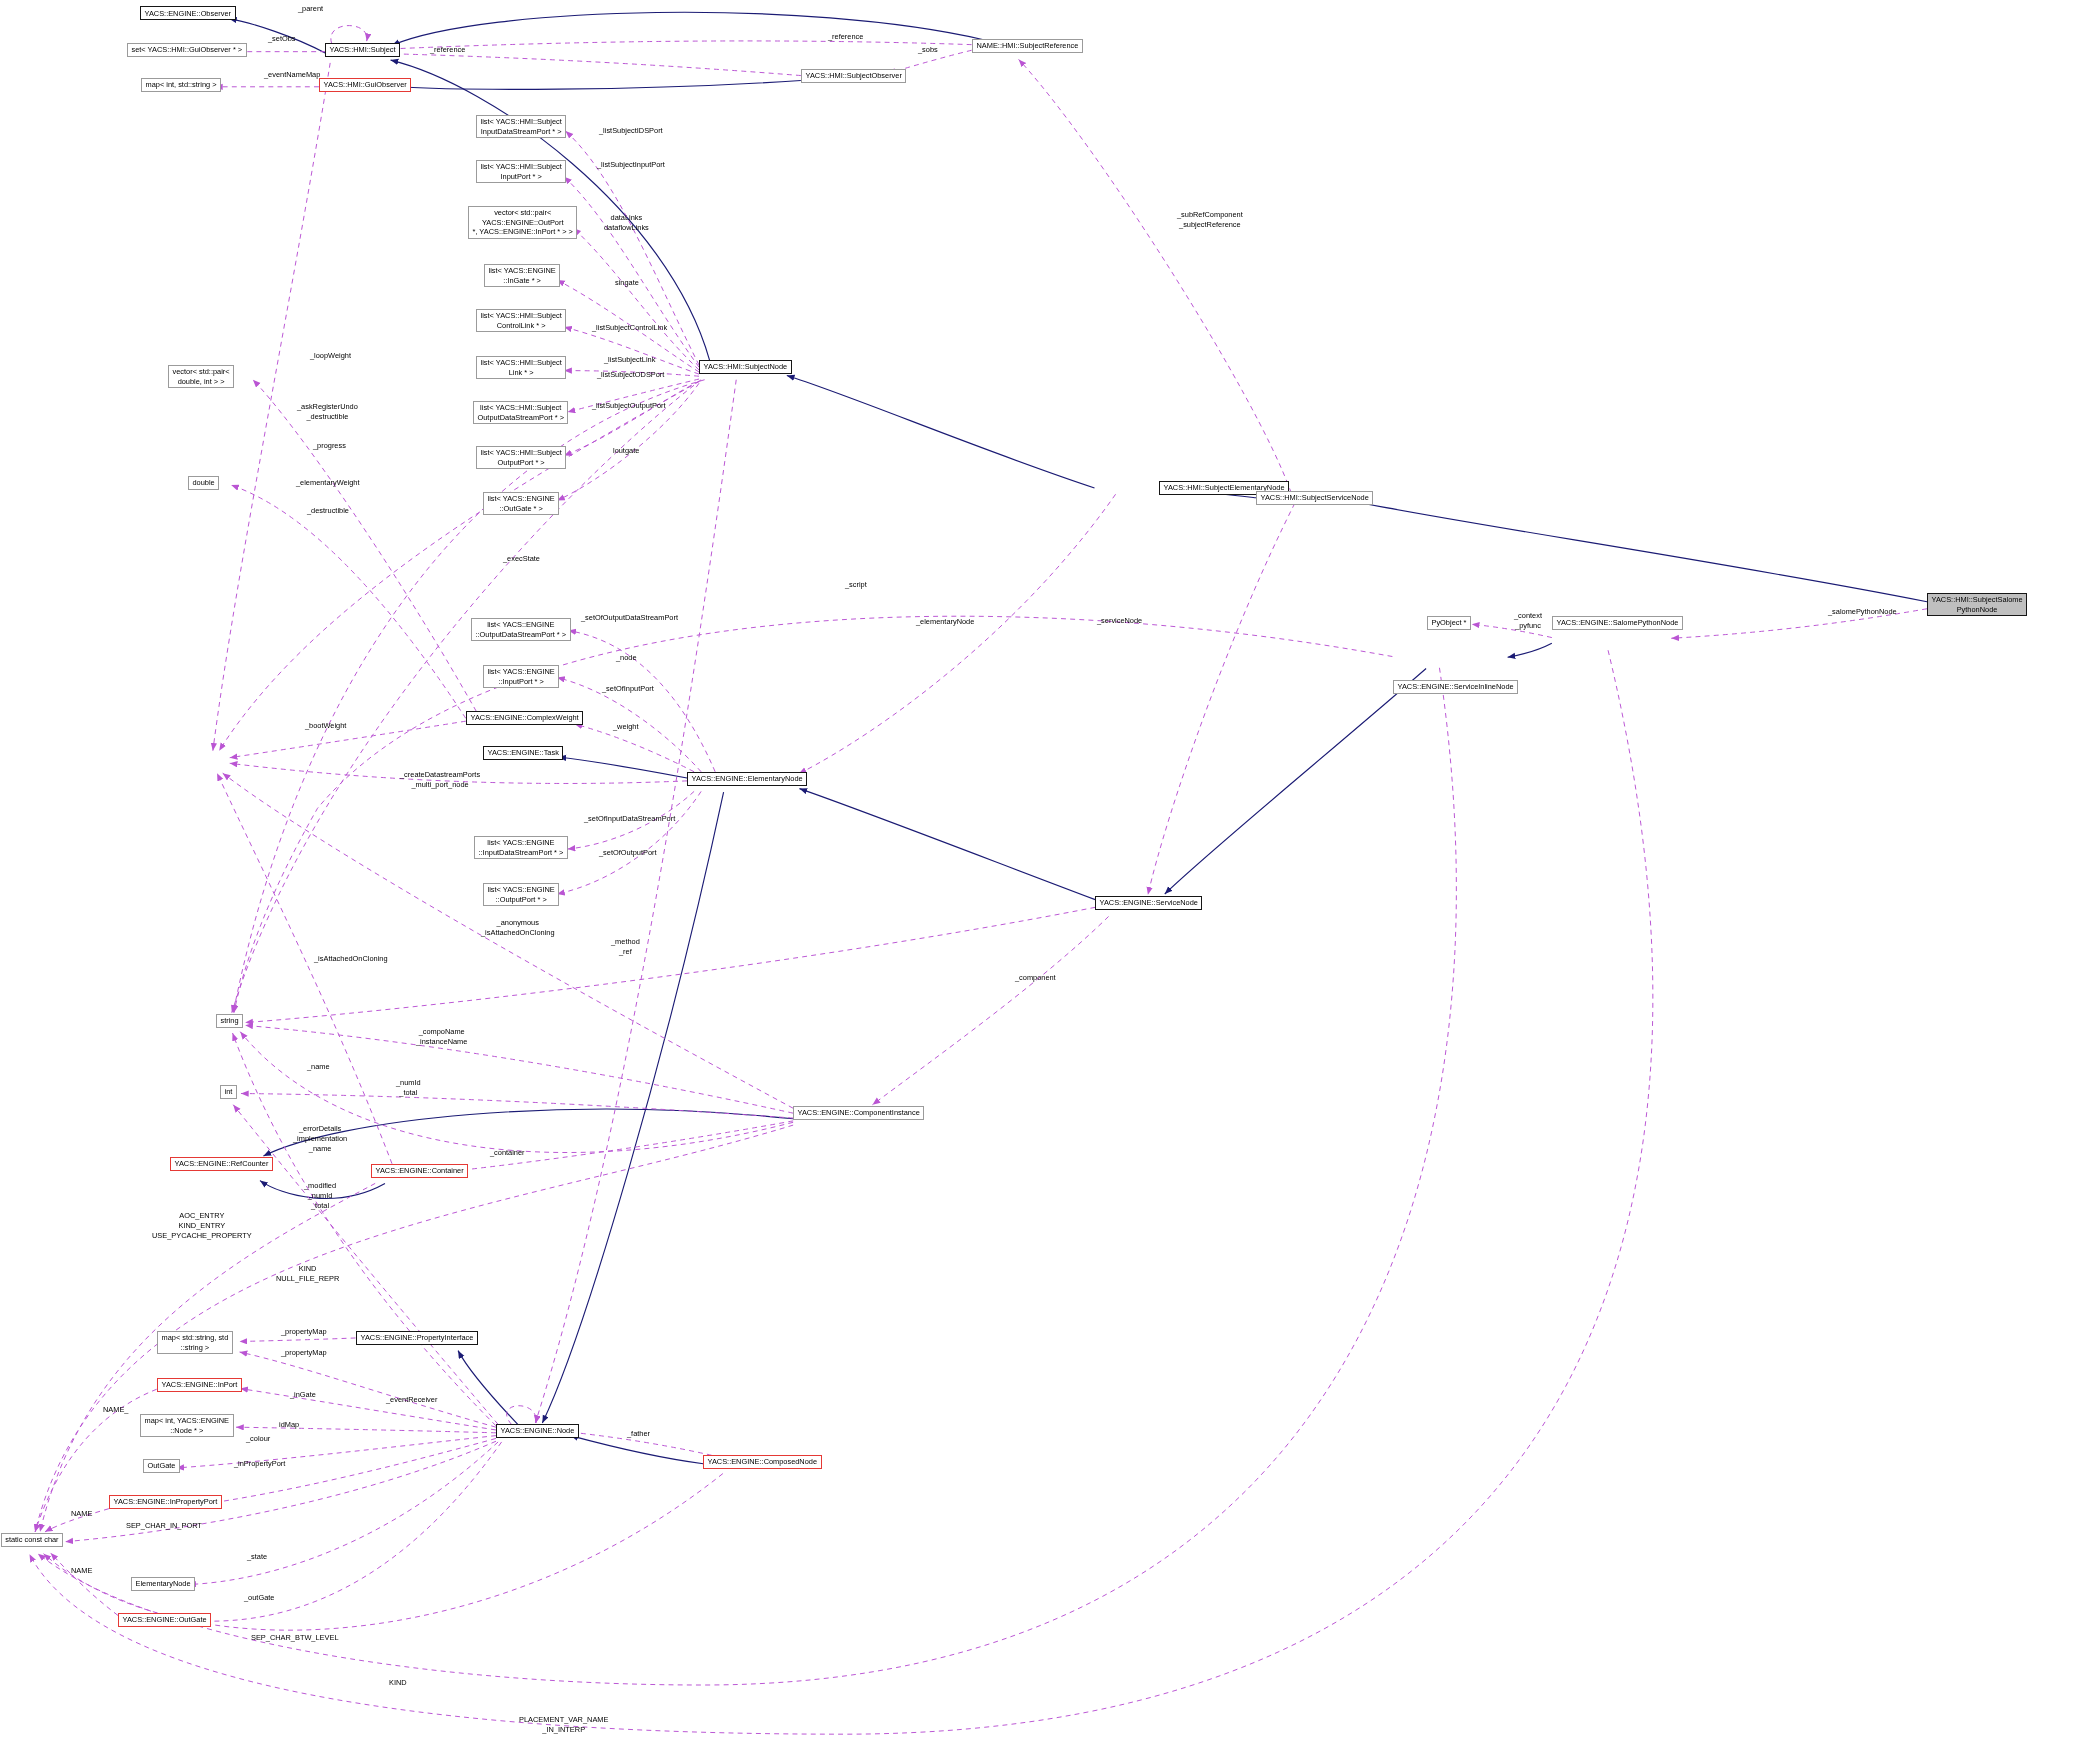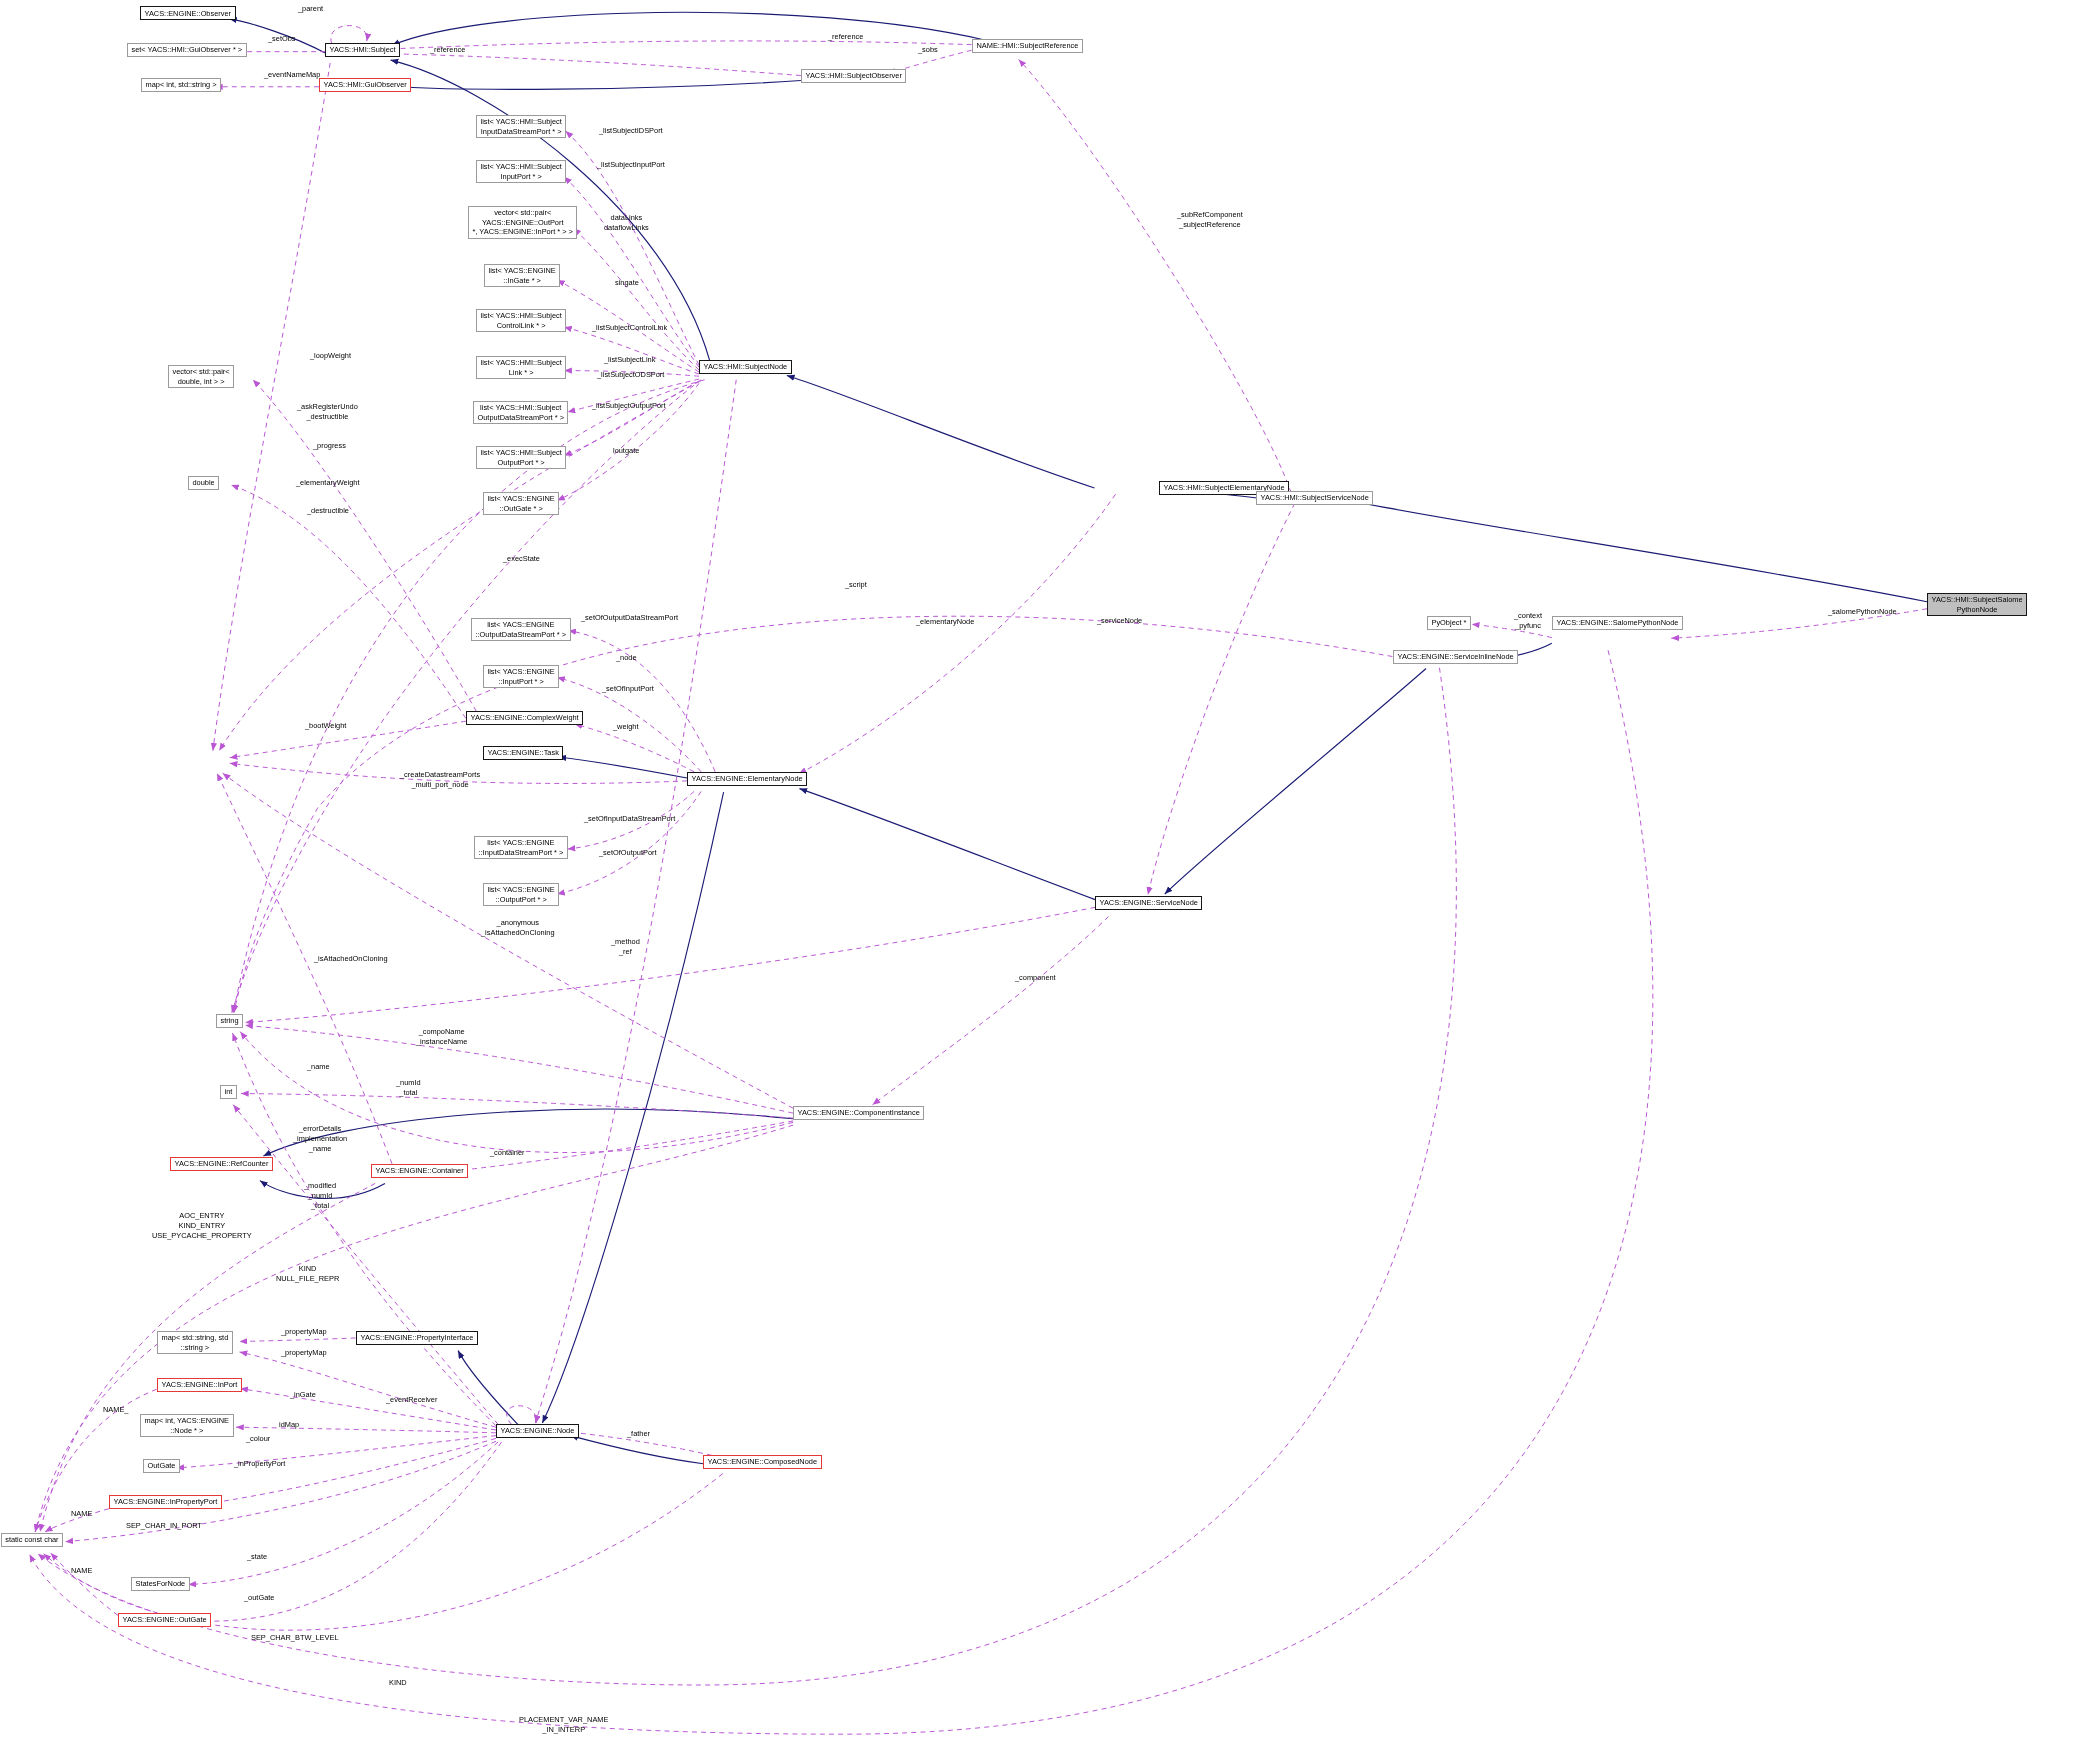--- a/index.html
+++ b/index.html
@@ -148,38 +148,38 @@
   <div class="n bold" style="left:483px;top:746px">YACS::ENGINE::Task</div>
   <div class="n bold" style="left:687px;top:772px">YACS::ENGINE::ElementaryNode</div>
   <div class="n" style="left:474px;top:836px">list&lt; YACS::ENGINE
 ::InputDataStreamPort * &gt;</div>
   <div class="n" style="left:483px;top:883px">list&lt; YACS::ENGINE
 ::OutputPort * &gt;</div>
   <div class="n bold" style="left:1095px;top:896px">YACS::ENGINE::ServiceNode</div>
   <div class="n bold" style="left:1159px;top:481px">YACS::HMI::SubjectElementaryNode</div>
   <div class="n" style="left:1256px;top:491px">YACS::HMI::SubjectServiceNode</div>
   <div class="n" style="left:1427px;top:616px">PyObject *</div>
-  <div class="n" style="left:1393px;top:650px">YACS::ENGINE::ServiceInlineNode</div>
+  <div class="n" style="left:1393px;top:680px">YACS::ENGINE::ServiceInlineNode</div>
   <div class="n" style="left:1552px;top:616px">YACS::ENGINE::SalomePythonNode</div>
   <div class="n hl" style="left:1927px;top:593px">YACS::HMI::SubjectSalome
 PythonNode</div>
   <div class="n" style="left:216px;top:1014px">string</div>
   <div class="n" style="left:220px;top:1085px">int</div>
   <div class="n red" style="left:170px;top:1157px">YACS::ENGINE::RefCounter</div>
   <div class="n red" style="left:371px;top:1164px">YACS::ENGINE::Container</div>
   <div class="n" style="left:793px;top:1106px">YACS::ENGINE::ComponentInstance</div>
   <div class="n" style="left:157px;top:1331px">map&lt; std::string, std
 ::string &gt;</div>
   <div class="n red" style="left:157px;top:1378px">YACS::ENGINE::InPort</div>
   <div class="n" style="left:140px;top:1414px">map&lt; int, YACS::ENGINE
 ::Node * &gt;</div>
   <div class="n" style="left:143px;top:1459px">OutGate</div>
   <div class="n red" style="left:109px;top:1495px">YACS::ENGINE::InPropertyPort</div>
   <div class="n" style="left:0.7px;top:1533px">static const char</div>
-  <div class="n" style="left:131px;top:1577px">StatesForNode</div>
+  <div class="n" style="left:131px;top:1577px">ElementaryNode</div>
   <div class="n red" style="left:118px;top:1613px">YACS::ENGINE::OutGate</div>
   <div class="n bold" style="left:356px;top:1331px">YACS::ENGINE::PropertyInterface</div>
   <div class="n bold" style="left:496px;top:1424px">YACS::ENGINE::Node</div>
   <div class="n red" style="left:703px;top:1455px">YACS::ENGINE::ComposedNode</div>
 
   <span class="el" style="left:298px;top:4.2px">_parent</span>
   <span class="el" style="left:268px;top:34px">_setObs</span>
   <span class="el" style="left:264px;top:70px">_eventNameMap</span>
   <span class="el" style="left:430px;top:45px">_reference</span>
   <span class="el" style="left:828px;top:32px">_reference</span>

